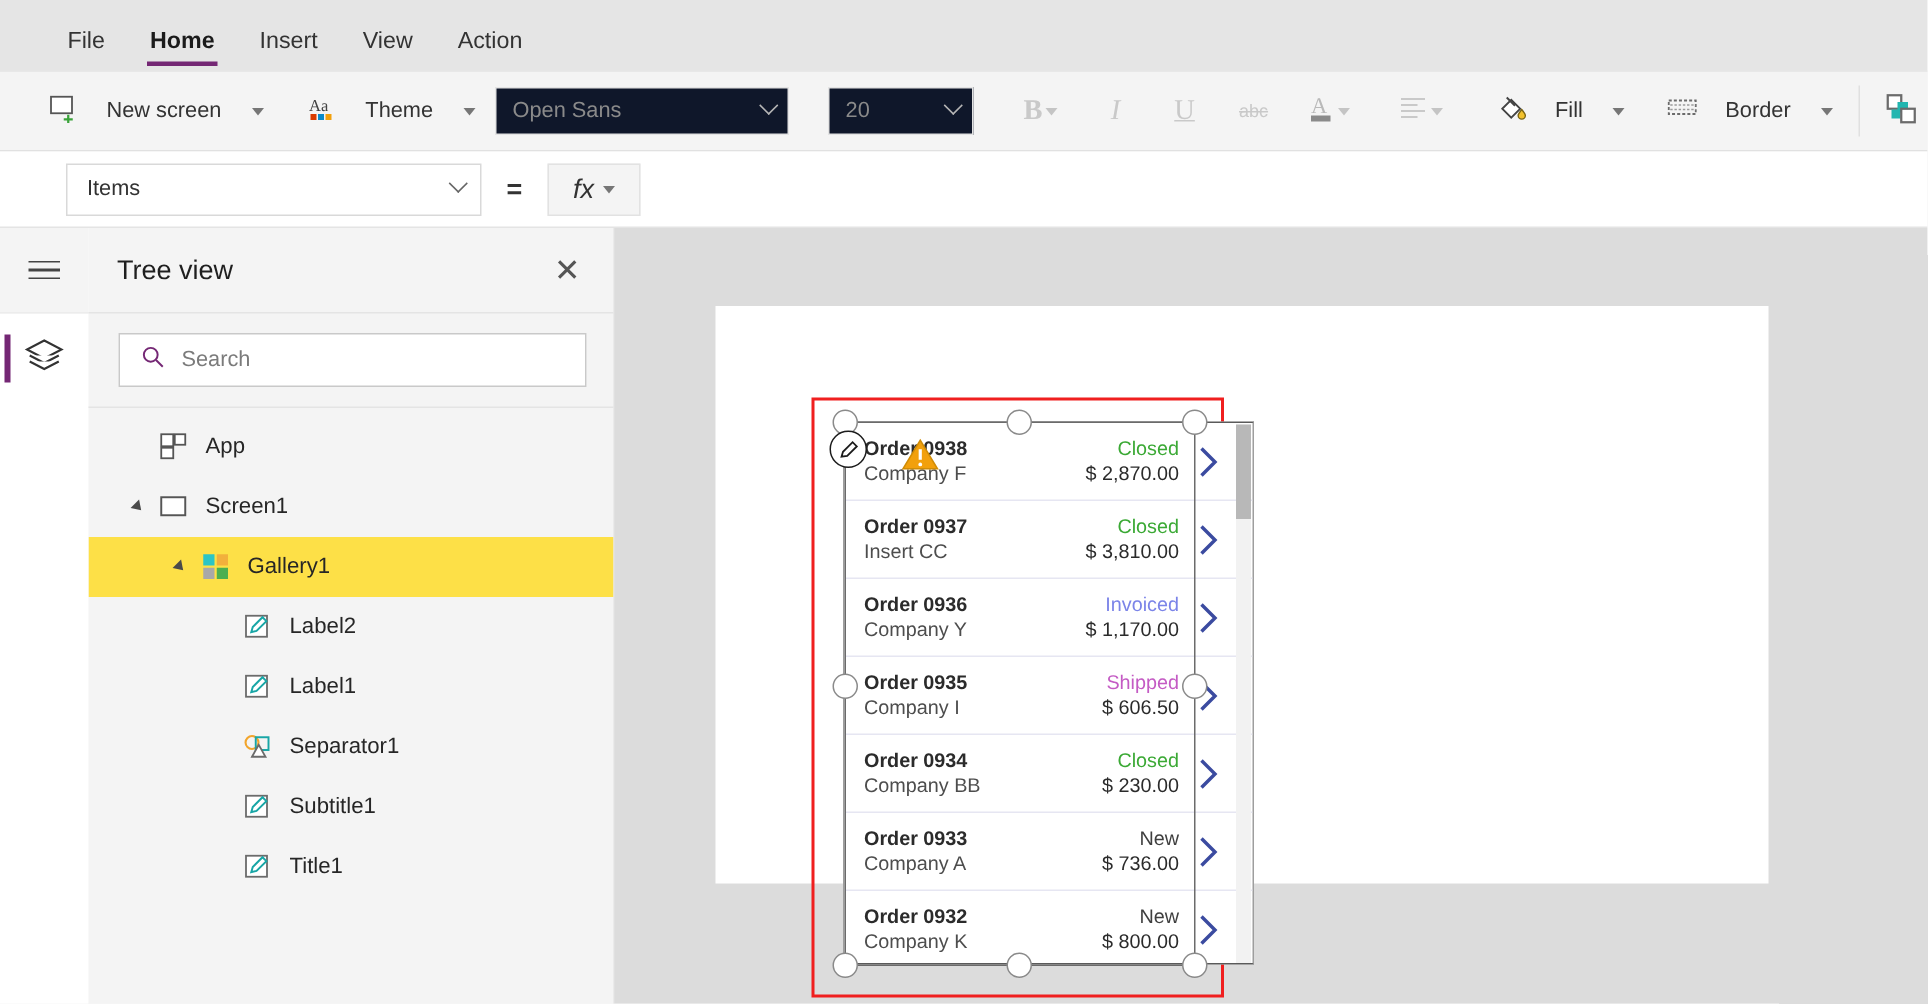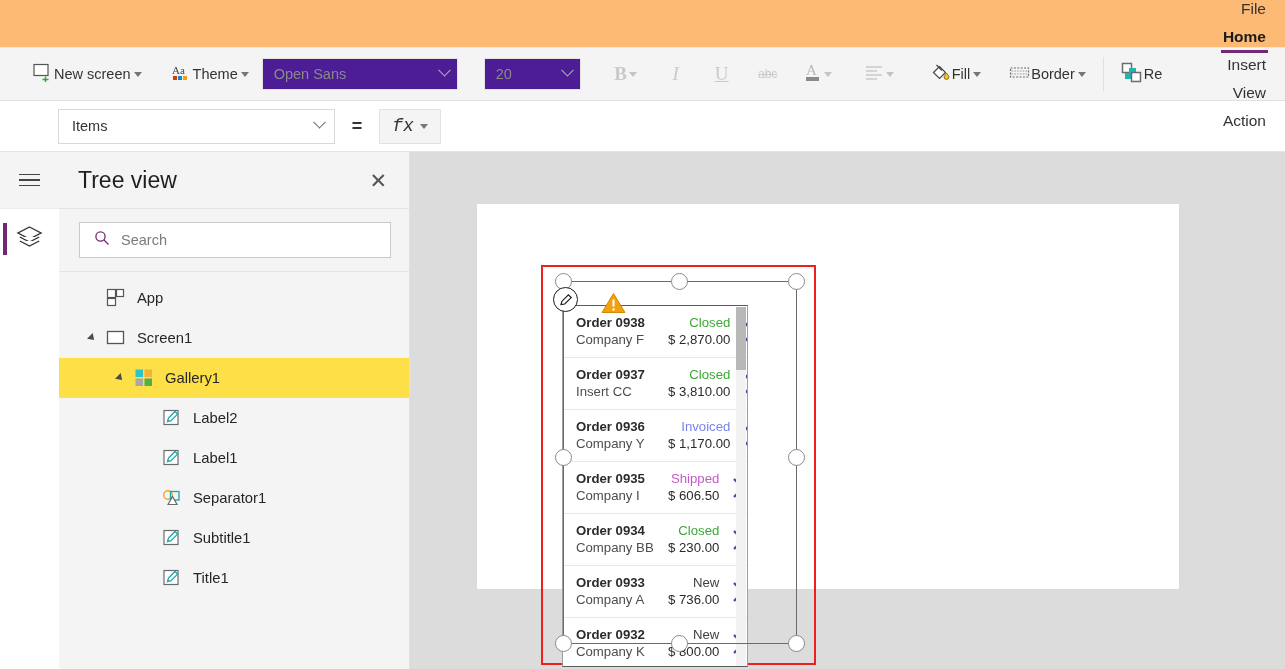--- a/index.html
+++ b/index.html
@@ -6,26 +6,25 @@
   html, body {
     width: 1285px; height: 669px;
     font-family: "Liberation Sans", sans-serif;
     background: #ffffff;
     overflow: hidden;
   }
 
   
   .menubar {
     height: 48px;
-    background: #fdba74;
+    background: #e5e5e5;
     display: flex;
     align-items: flex-end;
     padding-left: 34px;
     border-bottom: 1px solid #e8e8e8;
-    flex-direction: column;
   }
   .menu-tab {
     position: relative;
     font-size: 15.5px;
     color: #333333;
     padding: 0 11px 10px 11px;
     margin-right: 8px;
     cursor: pointer;
     white-space: nowrap;
   }
@@ -44,42 +43,42 @@
     background: #f4f4f4;
     display: flex;
     align-items: center;
     border-bottom: 1px solid #e1e1e1;
     padding-left: 24px;
     overflow: hidden;
   }
   .cmd {
     display: flex;
     align-items: center;
-    gap: 1px;
+    gap: 18px;
     padding: 0 9px;
     height: 36px;
     font-size: 14.5px;
     color: #333;
     cursor: pointer;
     white-space: nowrap;
   }
   .caret {
     width: 0; height: 0;
     border-left: 4.5px solid transparent;
     border-right: 4.5px solid transparent;
     border-top: 5px solid #767676;
     margin-left: 2px;
     flex: none;
   }
   .caret.dim { border-top-color: #c4c4c4; }
   .sep-v { width: 1px; height: 34px; background: #e0e0e0; margin: 0 8px; flex:none; }
 
   .combo {
     height: 32px;
-    background: #4c1d95;
+    background: #0f172a;
     border: 1px solid #e3e3e3;
     display: flex;
     align-items: center;
     padding: 0 8px 0 11px;
     font-size: 14.5px;
     color: #8a8a8a;
     cursor: pointer;
     flex: none;
   }
   .combo .txt { flex: 1; }
@@ -104,39 +103,39 @@
   
   .formularow {
     height: 51px;
     background: #ffffff;
     display: flex;
     align-items: center;
     border-bottom: 1px solid #e4e4e4;
   }
   .prop-select {
     width: 277px; height: 35px;
-    margin-left: 58px;
+    margin-left: 44px;
     border: 1px solid #d9d9d9;
     background: #fff;
     display: flex; align-items: center;
     padding: 0 10px 0 13px;
     font-size: 14.5px; color: #333;
     cursor: pointer;
     gap: 23px;
   }
   .prop-select .txt { flex: 1; }
   .eq { width: 44px; text-align: center; font-size: 18px; font-weight: bold; color: #333; }
   .fx-box {
     width: 62px; height: 35px;
     background: #f4f4f4;
     border: 1px solid #e2e2e2;
     display: flex; align-items: center; justify-content: center;
     gap: 4px; cursor: pointer; flex: none;
   }
-  .fx { font-family: Liberation Mono, monospace; font-style: italic; font-size: 18px; color: #333; }
+  .fx { font-family: Liberation Sans, sans-serif; font-style: italic; font-size: 18px; color: #333; }
   .formula-input {
     flex: 1; height: 35px;
     border: 1px solid #e2e2e2;
     border-left: none;
     background: #fff;
     display: flex; align-items: center;
     padding-left: 12px;
     font-family: "Liberation Mono", monospace;
     font-size: 15.5px;
     white-space: pre;
@@ -176,21 +175,21 @@
     background: #f4f4f4;
     border-right: 1px solid #e0e0e0;
     display: flex; flex-direction: column;
   }
   .tree-head {
     height: 57px;
     display: flex; align-items: center;
     padding: 0 16px 0 19px;
     border-bottom: 1px solid #e4e4e4;
   }
-  .tree-title { flex: 1; font-size: 23px; color: #1f1f1f; }
+  .tree-title { flex: 1; font-size: 18px; color: #1f1f1f; }
   .close-x { font-size: 21px; color: #555; cursor: pointer; line-height: 1; padding: 4px 6px; }
 
   .search-wrap { padding: 13px 18px 13px 20px; border-bottom: 1px solid #e4e4e4; }
   .search-box {
     height: 36px;
     background: #fff;
     border: 1px solid #c9c9c9;
     display: flex; align-items: center;
     padding: 0 10px 0 14px; gap: 11px;
     cursor: text;
@@ -235,28 +234,27 @@
   }
   .gallery-sel {
     position: absolute;
     left: 64px; top: 61px;
     width: 275px; height: 400px;
     border: 2px solid #f01f1f;
   }
   .gallery-inner {
     position: absolute;
     left: 85px; top: 77px;
-    width: 186px; height: 362px;
+    width: 274px; height: 362px;
     background: #ffffff;
     border-left: 1px solid #9e9e9e;
     border-top: 1px solid #5a5a5a;
     border-right: 1px solid #9e9e9e;
     border-bottom: 1px solid #5a5a5a;
     overflow: hidden;
-    margin-top: 24px;
   }
   .grow {
     height: 52px;
     border-bottom: 1px solid #e6e6f2;
     display: flex; align-items: center;
     padding: 0 4px 0 13px;
     cursor: pointer;
   }
   .gcol-l { width: 92px; flex: none; }
   .gcol-r { flex: 1; text-align: right; padding-right: 7px; }

